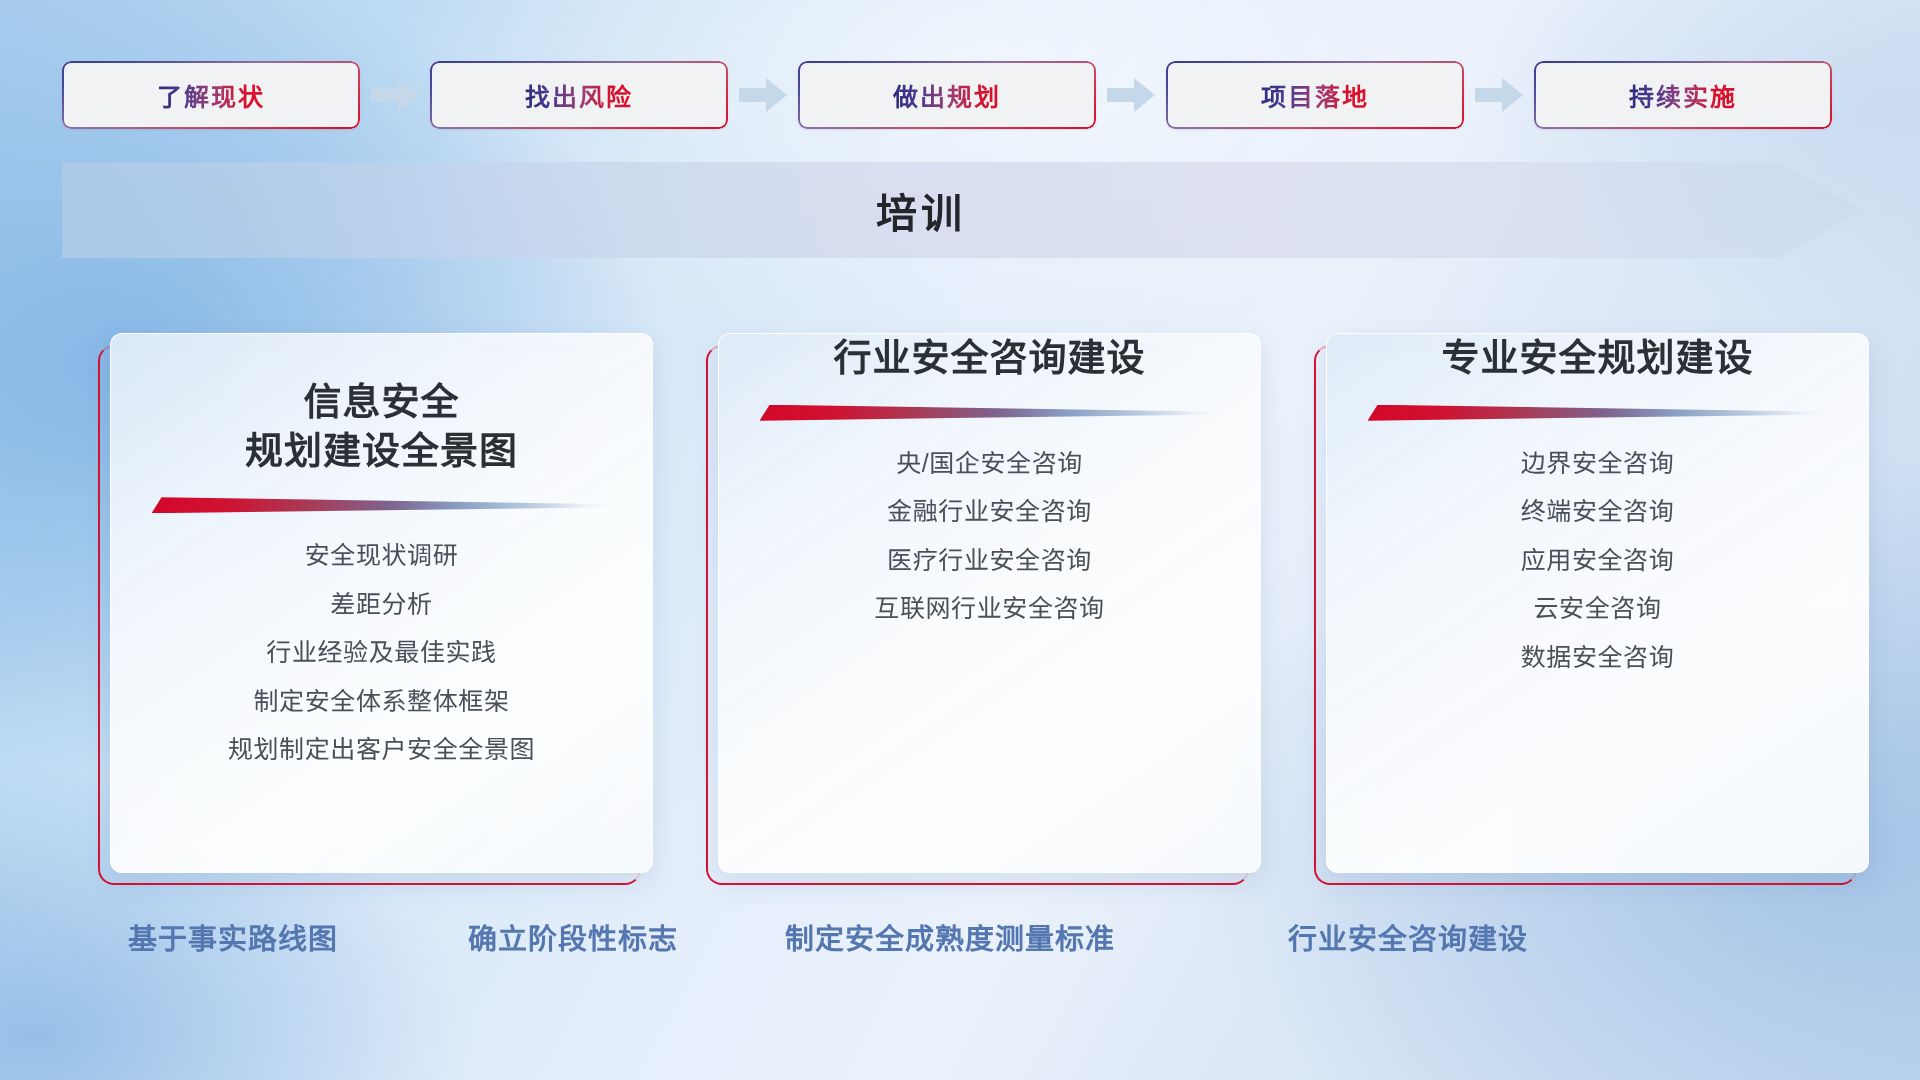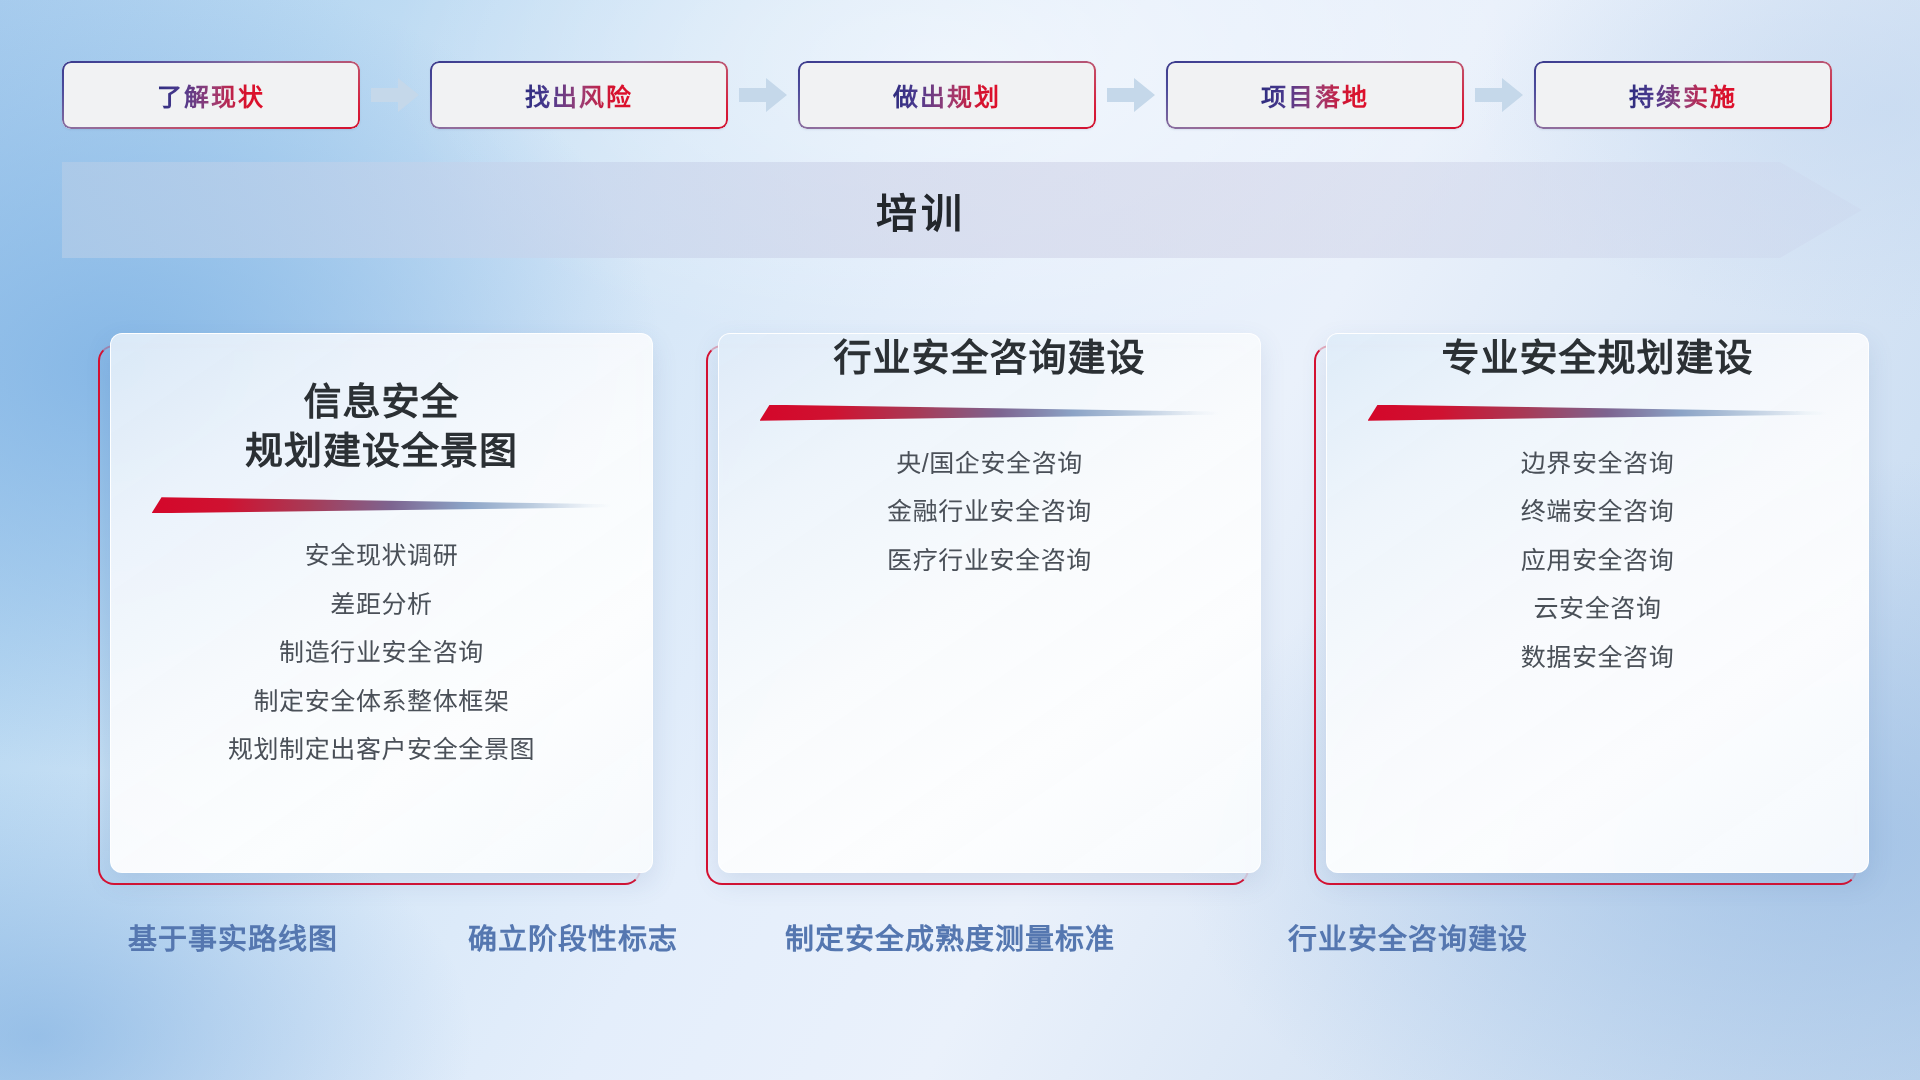--- a/index.html
+++ b/index.html
@@ -293,38 +293,39 @@
       <div class="card-accent"></div>
       <div class="card">
         <div class="card-title two-line">信息安全
 规划建设全景图</div>
         <div class="card-divider">
             <div class="bar"></div>
           </div>
         <div class="card-list">
           <div class="item">安全现状调研</div>
           <div class="item">差距分析</div>
-          <div class="item">制造行业安全咨询</div>
+          <div class="item">行业经验及最佳实践</div>
           <div class="item">制定安全体系整体框架</div>
           <div class="item">规划制定出客户安全全景图</div>
         </div>
       </div>
     </div>
 
     <div class="card-wrap">
       <div class="card-accent"></div>
       <div class="card">
         <div class="card-title">行业安全咨询建设</div>
         <div class="card-divider">
             <div class="bar"></div>
           </div>
         <div class="card-list">
           <div class="item">央/国企安全咨询</div>
           <div class="item">金融行业安全咨询</div>
           <div class="item">医疗行业安全咨询</div>
+          <div class="item">互联网行业安全咨询</div>
         </div>
       </div>
     </div>
 
     <div class="card-wrap">
       <div class="card-accent"></div>
       <div class="card">
         <div class="card-title">专业安全规划建设</div>
         <div class="card-divider">
             <div class="bar"></div>

